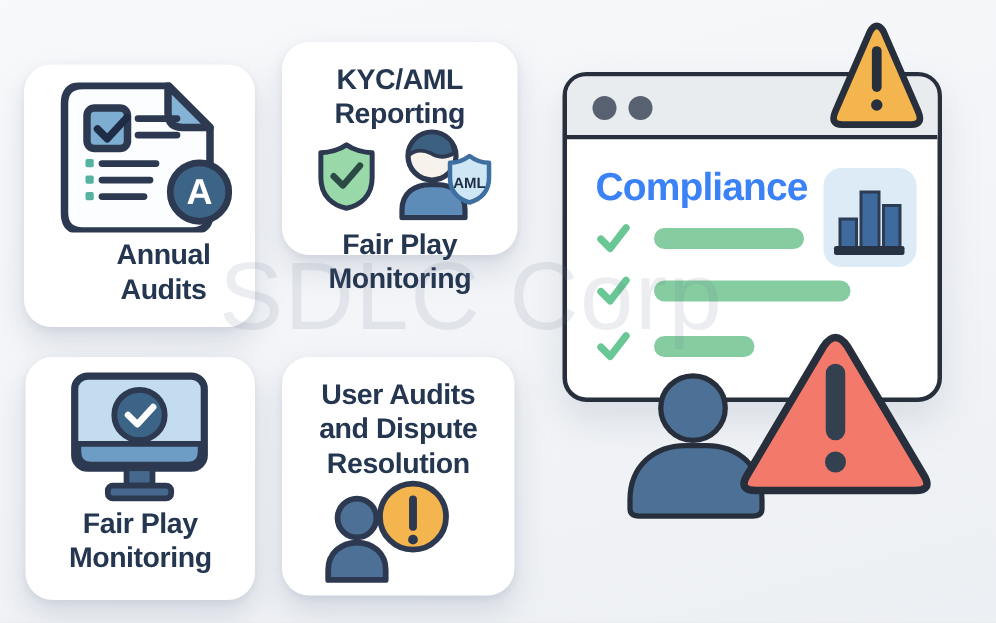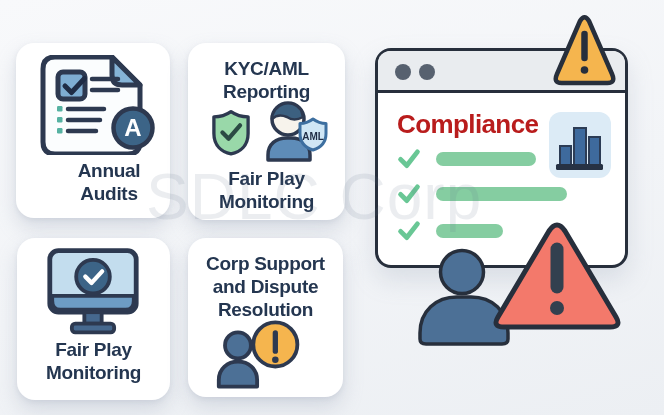--- a/index.html
+++ b/index.html
@@ -6,21 +6,21 @@
   .stage{
     position:relative;width:664px;height:415px;overflow:hidden;
     background:linear-gradient(165deg,#f8f9fb 0%,#f2f4f7 55%,#ecEFF3 100%);
     font-family:"Liberation Sans",sans-serif;
   }
   .card{
     position:absolute;background:#ffffff;border-radius:18px;
     box-shadow:0 10px 20px rgba(148,160,178,.30),0 2px 5px rgba(148,160,178,.18);
   }
   #card-annual{left:16px;top:43px;width:154px;height:175px;}
-  #card-kyc{left:188px;top:43px;width:157px;height:177px;}
+  #card-kyc{left:188px;top:28px;width:157px;height:142px;}
   #card-fairplay{left:17px;top:238px;width:153px;height:162px;}
   #card-support{left:188px;top:238px;width:155px;height:159px;}
   .card-label,.card-title{
     position:absolute;left:0;right:0;text-align:center;
     font-weight:700;font-size:19px;line-height:1.22;color:#243650;
     white-space:pre-line;letter-spacing:-0.3px;
   }
   .icon-abs{position:absolute;}
   
   #window{
@@ -30,21 +30,21 @@
     box-shadow:0 12px 24px rgba(148,160,178,.25);
   }
   .win-header{
     position:absolute;left:0;right:0;top:0;height:39px;
     background:#e9ecef;border-bottom:3px solid #272f3c;
     border-radius:12px 12px 0 0;
   }
   .win-dot{position:absolute;top:13px;width:16px;height:16px;border-radius:50%;background:#57616f;}
   .win-title{
     position:absolute;left:19px;top:58px;font-size:26px;font-weight:700;
-    color:#b91c1c;letter-spacing:-0.6px;
+    color:#3b82f6;letter-spacing:-0.6px;
   }
   .chart-tile{
     position:absolute;right:14px;top:61px;width:62px;height:66px;
     background:#dcebf6;border-radius:12px;
   }
   .check-row{position:absolute;left:19px;display:flex;align-items:center;gap:15px;height:23px;}
   #row1{top:96px;}#row2{top:131px;}#row3{top:168px;}
   .row-bar{height:14px;border-radius:7px;background:#85cda1;}
   
   #orange-tri{position:absolute;left:553px;top:11px;z-index:5;}
@@ -104,21 +104,21 @@
       <circle cx="50" cy="30" r="17.5" fill="#3c6487" stroke="#2d3950" stroke-width="4"></circle>
       <path d="M42 30 l6.5 6.5 11 -12" fill="none" stroke="#ffffff" stroke-width="4.5" stroke-linecap="round" stroke-linejoin="round"></path>
       <rect x="41" y="67" width="18" height="12" fill="#46688e" stroke="#2d3950" stroke-width="4"></rect>
       <rect x="28" y="79" width="44" height="9" rx="3.5" fill="#46688e" stroke="#2d3950" stroke-width="4"></rect>
     </svg>
     <div class="card-label" style="top:100px;">Fair Play
 Monitoring</div>
   </div>
 
   <div class="card" id="card-support">
-    <div class="card-title" style="top:14px;">Corp Support
+    <div class="card-title" style="top:14px;">User Audits
 and Dispute
 Resolution</div>
     <svg class="icon-abs" style="left:26px;top:81px;" width="92" height="70" viewBox="0 0 96 72">
       <circle cx="64" cy="26" r="23" stroke="#2d3950" stroke-width="4" fill="#f5b54e"></circle>
       <path d="M64 14 V33" stroke="#2d3950" stroke-width="5.5" stroke-linecap="round"></path>
       <circle cx="64" cy="42" r="3.4" fill="#2d3950"></circle>
       <circle cx="25" cy="27" r="13.5" stroke="#2d3950" stroke-width="4" fill="#4c7096"></circle>
       <path d="M5 70 V63 C5 51.5 14 44 25 44 C36 44 45 51.5 45 63 V70 Z" stroke="#2d3950" stroke-width="4" stroke-linejoin="round" fill="#4c7096"></path>
     </svg>
   </div>

